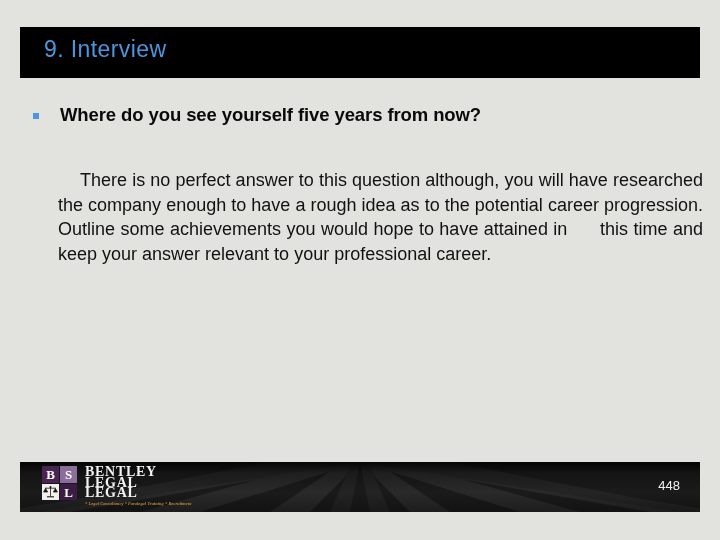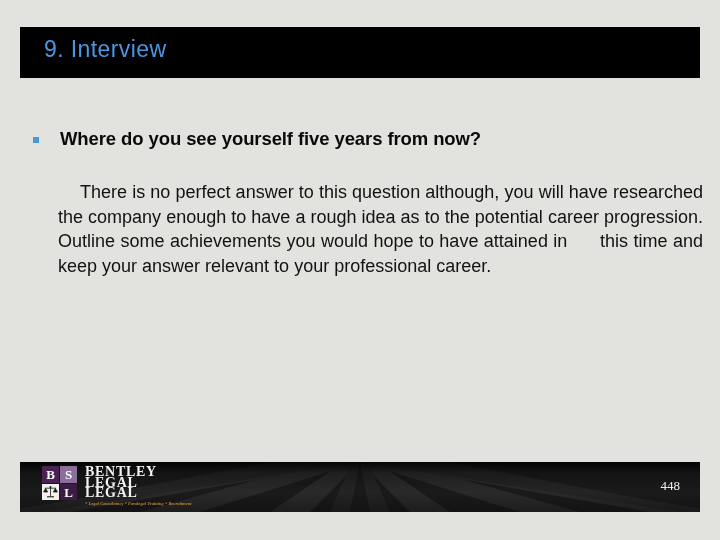--- a/index.html
+++ b/index.html
@@ -47,21 +47,20 @@
     position: absolute;
     left: 20px;
     top: 100px;
     width: 680px;
   }
 
   #heading-row {
     position: relative;
     display: block;
     height: 30px;
-    margin-top: 24px;
   }
   #heading-bullet {
     position: absolute;
     left: 13px;
     top: 13px;
     width: 6px;
     height: 6px;
     background: #4a97e0;
   }
   #heading-text {
@@ -71,21 +70,21 @@
     font-size: 18.5px;
     font-weight: bold;
     color: #0a0a0a;
     letter-spacing: -0.1px;
     white-space: nowrap;
   }
 
   #body-paragraph {
     position: absolute;
     left: 38px;
-    top: 80px;
+    top: 68px;
     width: 645px;
     font-size: 18px;
     line-height: 24.5px;
     color: #121212;
     text-align: justify;
     text-justify: inter-word;
     text-indent: 22px;
     white-space: pre-wrap;
   }
 
@@ -198,21 +197,21 @@
     letter-spacing: 0.15px;
     white-space: nowrap;
   }
 
   #page-number {
     position: absolute;
     right: 20px;
     top: 16px;
     font-size: 13px;
     color: #f0f0f0;
-    font-family: Liberation Serif, serif;
+    font-family: Liberation Sans, sans-serif;
     margin-left: 40px;
   }
 </style>
 </head>
 <body>
 
 <div id="slide">
 
   <div id="title-banner">
     <div id="title-text">9. Interview</div>

